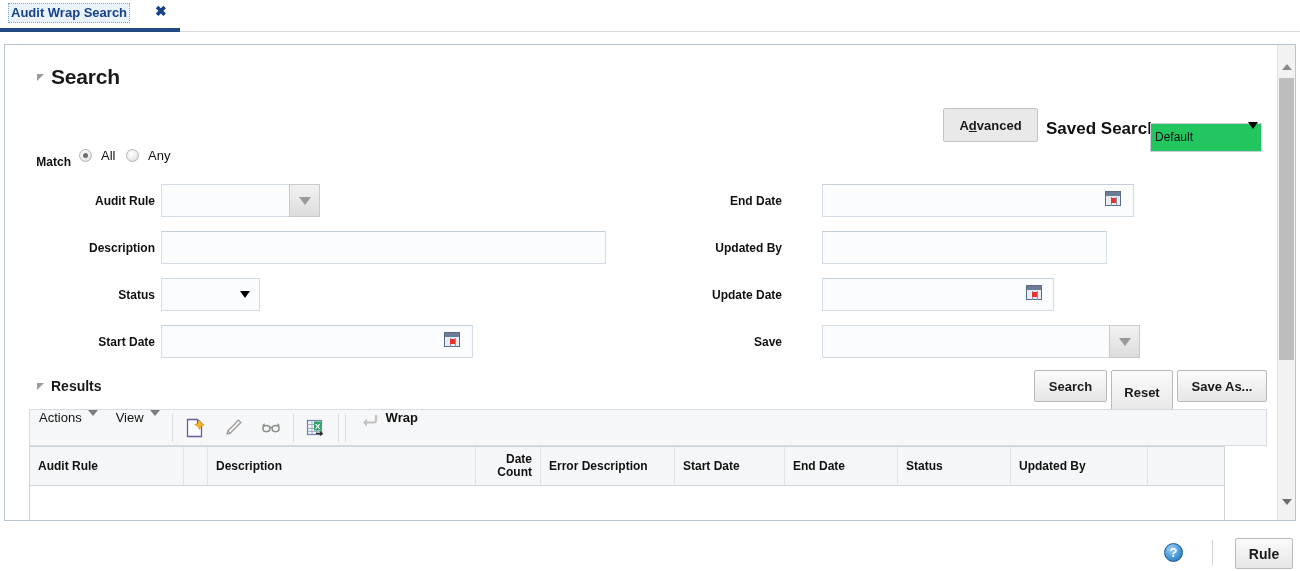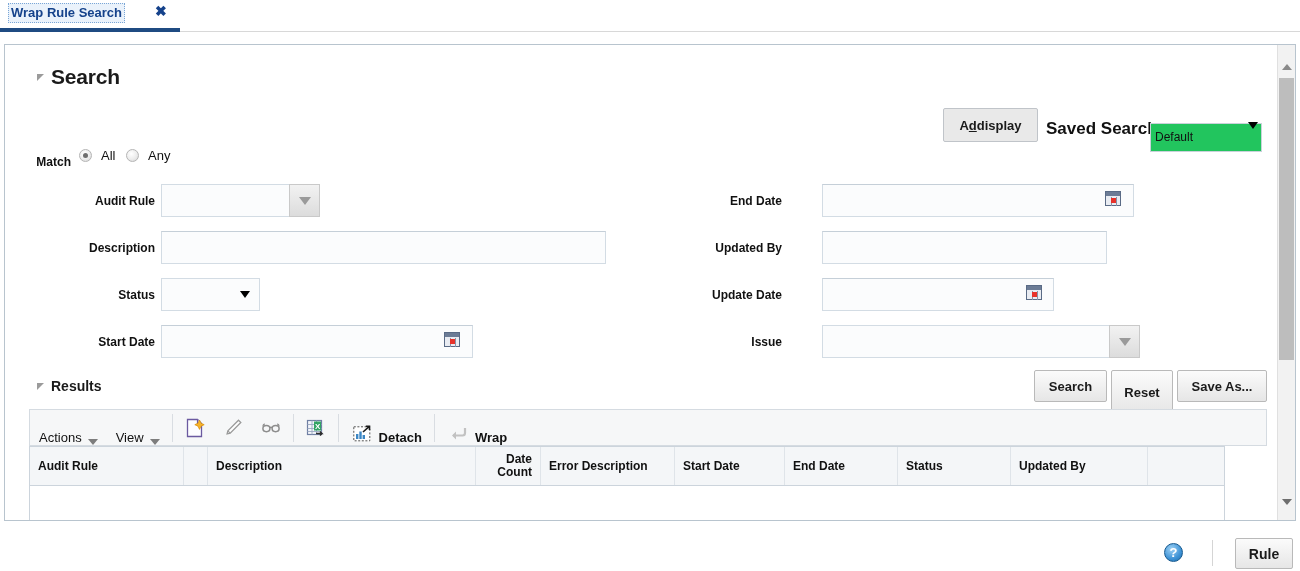--- a/index.html
+++ b/index.html
@@ -250,21 +250,21 @@
   }
 
   
   .toolbar {
     position: absolute;
     background: #f6f7f8;
     border: 1px solid #d5dbe1;
     display: flex; align-items: center;
   }
   .tb-item {
-    display: flex; align-items: flex-end;
+    display: flex; align-items: flex-start;
     height: 100%;
     padding: 0 9px;
     cursor: pointer;
     font-size: 13px;
     color: #111;
   }
   .tb-item.bold { font-weight: bold; }
   .tb-caret {
     width: 0; height: 0;
     border-left: 5px solid transparent;
@@ -344,21 +344,21 @@
     left: 1212px; top: 540px;
     width: 1px; height: 26px;
     background: #d5d5d5;
   }
 </style>
 </head>
 <body>
 
 <div class="tabstrip">
   <div class="tab">
-    <span class="tab-label">Wrap Rule Search</span>
+    <span class="tab-label">Audit Wrap Search</span>
   </div>
   <span class="tab-close">✖</span>
 </div>
 
 <div class="panel">
   <div class="panel-inner">
 
     <div class="section-head" style="left:32px; top:20px;">
       <span class="disclosure"></span>
       <span class="sec-title-lg">Search</span>
@@ -366,21 +366,21 @@
 
     <span class="fld-label" style="left:18px; top:110px; width:48px;">Match</span>
     <span class="radio checked" style="left:74px; top:104px;"></span>
     <span class="radio-text" style="left:96px; top:103px;">All</span>
     <span class="radio" style="left:121px; top:104px;"></span>
     <span class="radio-text" style="left:143px; top:103px;">Any</span>
 
     <div class="btn flat" style="left:938px; top:63px; width:95px; height:34px;">
       <span>A</span>
         <span class="u">d</span>
-        <span>display</span>
+        <span>vanced</span>
     </div>
 
     <span class="saved-label" style="left:1041px; top:74px;">Saved Search</span>
     <div class="inp" style="left:1145px; top:66px; width:112px; height:29px; line-height:27px; background:#22c55e; border-color:#c9d2da;margin-top:12px;">
       <span>Default</span>
     </div>
     <span class="sel-caret" style="left:1243px; top:77px;"></span>
 
     <span class="fld-label" style="left:20px; top:149px; width:130px;">Audit Rule</span>
     <div class="lov-wrap" style="left:156px; top:139px; width:159px; height:33px;">
@@ -416,21 +416,21 @@
     <span class="fld-label" style="left:640px; top:196px; width:137px;">Updated By</span>
     <input class="inp" style="left: 817px; top: 186px; width: 285px; height: 33px;" value="">
 
     <span class="fld-label" style="left:640px; top:243px; width:137px;">Update Date</span>
     <input class="inp" style="left: 817px; top: 233px; width: 232px; height: 33px;" value="">
     <span class="dateicon" style="left:1021px; top:240px;">
       <span class="dg" style="left:5px; top:5px; height:9px;"></span>
       <span class="dg" style="left:10px; top:5px; height:9px;"></span>
     </span>
 
-    <span class="fld-label" style="left:640px; top:290px; width:137px;">Issue</span>
+    <span class="fld-label" style="left:640px; top:290px; width:137px;">Save</span>
     <div class="lov-wrap" style="left:817px; top:280px; width:318px; height:33px;">
       <input class="lov-input" style="width: 287px;" value="">
       <span class="lov-btn">
           <span class="lov-caret"></span>
         </span>
     </div>
 
     <div class="btn" style="left:1029px; top:325px; width:73px; height:32px;">
       <span>Search</span>
     </div>
@@ -486,30 +486,20 @@
         <svg class="tb-icon" viewBox="0 0 22 22">
           <rect x="2.5" y="3.5" width="14" height="14" fill="#f3f5fa" stroke="#6f7fa3" stroke-width="1.2"></rect>
           <path d="M2.5 7.5h14M2.5 11.5h14M2.5 14.5h14M7 3.5v14M11.5 3.5v14" stroke="#9aa8c2" stroke-width="0.9"></path>
           <path d="M9 4.5l7 0 0 9-7 0z" fill="#1f9d55" opacity="0.9"></path>
           <text x="10" y="12" font-size="8" font-family="Liberation Sans, sans-serif" font-weight="bold" fill="#ffffff">X</text>
           <path d="M11 16.5h6l-2-2 M17 16.5l-2 2" fill="none" stroke="#2d2d2d" stroke-width="1.4"></path>
         </svg>
       </span>
       <span class="tb-sep"></span>
 
-      <span class="tb-item bold">
-        <svg class="tb-icon" style="margin-right:6px;" viewBox="0 0 22 22">
-          <rect x="2.8" y="3.8" width="16" height="14" fill="#ffffff" stroke="#555" stroke-width="1" stroke-dasharray="2 1.6"></rect>
-          <rect x="5" y="11" width="2.4" height="5" fill="#3d87c4"></rect>
-          <rect x="8.3" y="8.5" width="2.4" height="7.5" fill="#3d87c4"></rect>
-          <rect x="11.6" y="12" width="2.4" height="4" fill="#3d87c4"></rect>
-          <path d="M12 9 L18.3 3.4 M14.8 3.2h3.7v3.7" fill="none" stroke="#1a1a1a" stroke-width="1.6"></path>
-        </svg>
-        <span>Detach</span>
-      </span>
       <span class="tb-sep"></span>
 
       <span class="tb-item bold">
         <svg class="tb-icon" style="margin-right:6px;" viewBox="0 0 22 22">
           <path d="M18 5v5a2.5 2.5 0 0 1-2.5 2.5H6" fill="none" stroke="#c2c2c2" stroke-width="2.2"></path>
           <path d="M9 8.6 L5 12.5 L9 16.4z" fill="#c2c2c2"></path>
         </svg>
         <span>Wrap</span>
       </span>
     </div>

